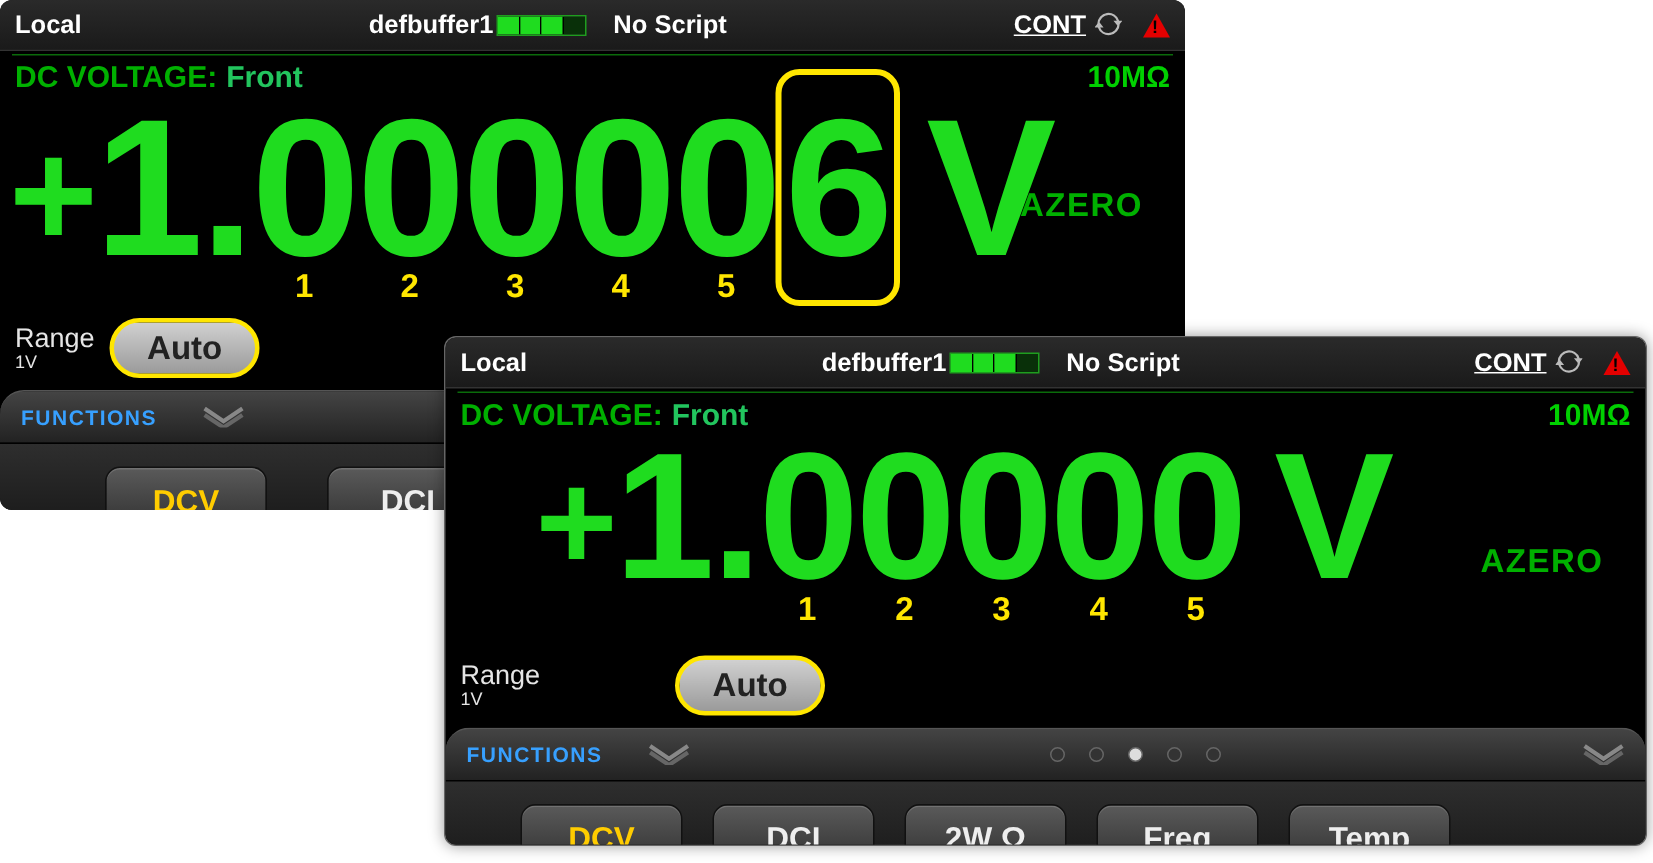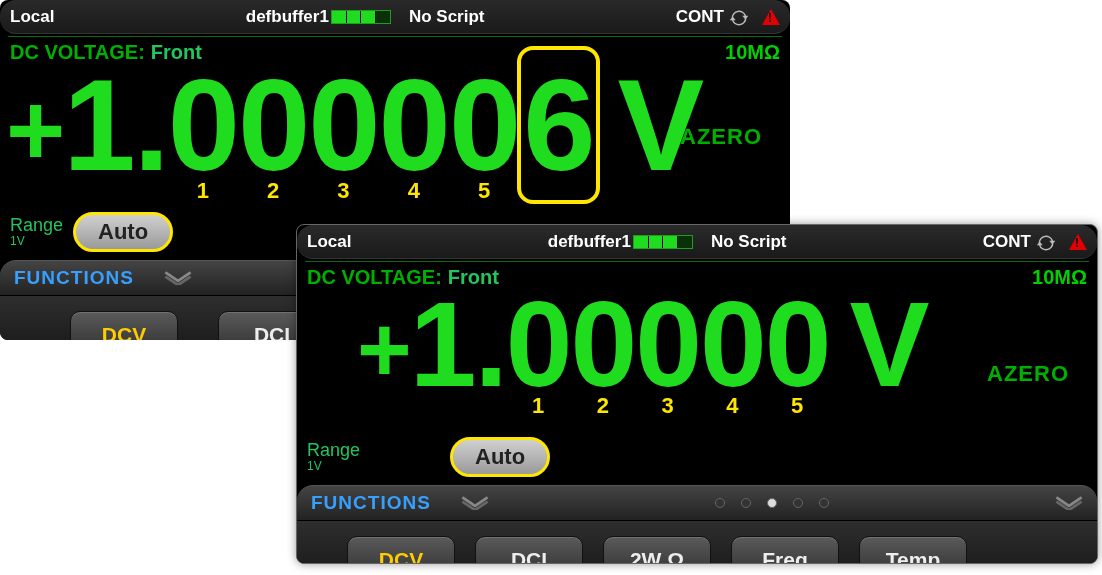--- a/index.html
+++ b/index.html
@@ -26,37 +26,36 @@
   .statusbar {
     height: 34px;
     display: flex;
     align-items: center;
     background: linear-gradient(#2a2a2a,#1a1a1a);
     border-bottom: 1px solid #333;
     font-size: 17px;
     font-weight: 600;
     padding: 16px 10px;
     gap: 8px;
-    border-radius: 16px;
   }
   .statusbar .spacer { flex: 1; }
   .statusbar .buf { display: flex; align-items: center; gap: 2px; }
 
   .buf-bar {
     display: inline-flex;
     width: 60px; height: 14px;
     border: 1px solid #1e9e1e;
     overflow: hidden;
   }
   .buf-seg { flex:1; border-right:1px solid #000; }
   .buf-seg:last-child{border-right:none;}
   .buf-on  { background:#1fdc1f; }
   .buf-off { background:#093009; }
 
-  .cont { display:flex; align-items:flex-end; gap:6px; font-weight:700;}
+  .cont { display:flex; align-items:flex-start; gap:6px; font-weight:700;text-decoration:underline;}
   .cycle-icon { width:18px; height:18px; }
   .cycle-icon svg { width:100%; height:100%; }
 
   .warn-icon {
     width:0; height:0;
     border-left:9px solid transparent;
     border-right:9px solid transparent;
     border-bottom:16px solid #e40000;
     position:relative; margin-left:6px;
   }
@@ -102,21 +101,21 @@
   .instB .reading .sub { bottom:-6px;}
 
   .azero {
     position:absolute; right:28px; top:60px;
     color:#00b000; font-size:22px; font-weight:700; letter-spacing:1px;
   }
   .instB .azero { top:72px; }
 
   
   .range-row { display:flex; align-items:center; gap:10px; padding:4px 10px; height:56px;}
-  .range-lbl { color:#22c55e; font-size:18px; line-height:1.1;}
+  .range-lbl { color:#e5e5e5; font-size:18px; line-height:1.1;}
   .range-lbl .val{ display:block; font-size:12px;}
   .btn {
     background:linear-gradient(#d0d0d0,#9a9a9a);
     border:3px solid #ffe600;
     border-radius:20px;
     padding:4px 22px;
     font-size:22px; font-weight:700; color:#222;
     cursor:pointer;
   }
   .instB .range-row { padding-left:10px; }
@@ -126,21 +125,21 @@
   .fn-bar {
     height:36px;
     background:linear-gradient(#444,#222);
     border-top:1px solid #555;
     border-bottom:1px solid #000;
     display:flex; align-items:center;
     padding:0 14px;
     border-radius:16px 16px 0 0;
   }
   .fn-bar .title{
-    color:#37a0ff; font-weight:700; font-size:19px; letter-spacing:1px;
+    color:#37a0ff; font-weight:700; font-size:14px; letter-spacing:1px;
   }
   .chev {
     width:28px; height:14px; margin-left:30px;
   }
   .chev svg,.chevR svg{width:100%;height:100%;}
   .fn-bar .pager{
     flex:1; display:flex; justify-content:center; gap:16px;
   }
   .dot{ width:10px; height:10px; border-radius:50%; background:#333; border:1px solid #666;}
   .dot.on{ background:#ddd;}

